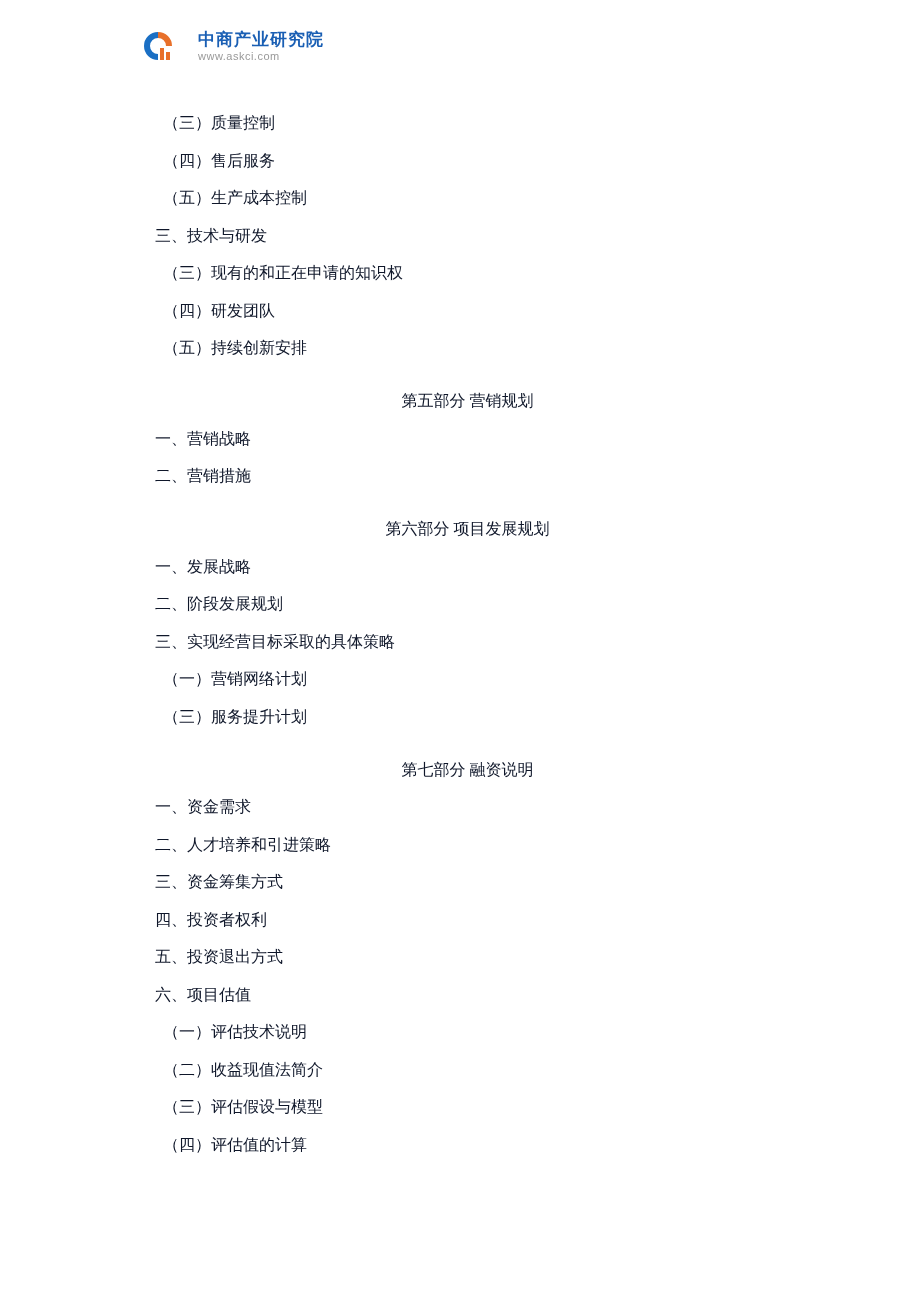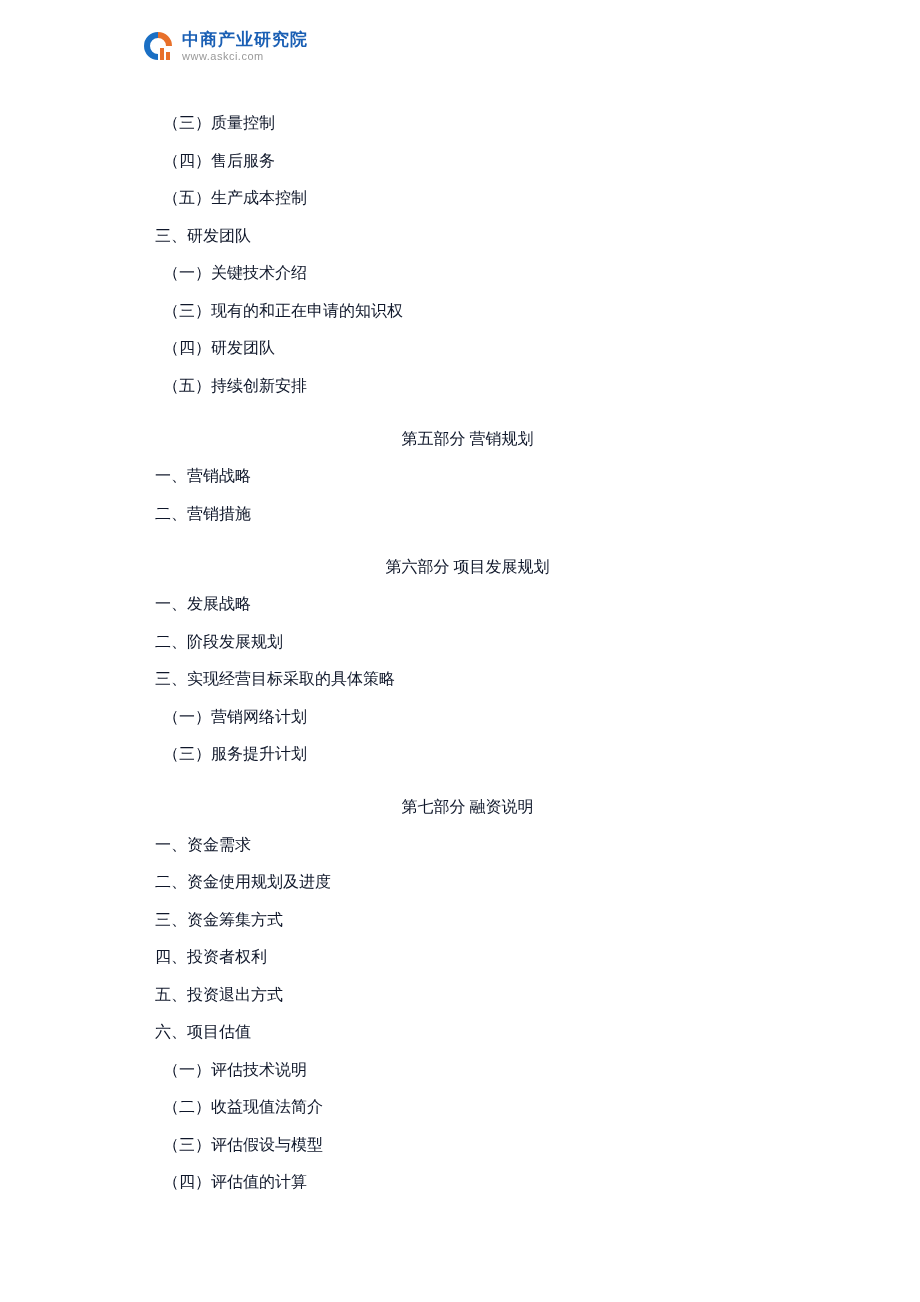--- a/index.html
+++ b/index.html
@@ -13,21 +13,21 @@
       background: #ffffff;
       font-family: "SimSun", "宋体", serif;
       position: relative;
     }
     .header-logo {
       position: absolute;
       top: 28px;
       left: 140px;
       display: flex;
       align-items: center;
-      gap: 6px;
+      gap: 22px;
     }
     .logo-icon {
       width: 36px;
       height: 36px;
       position: relative;
     }
     .logo-icon svg {
       width: 100%;
       height: 100%;
     }
@@ -92,40 +92,39 @@
   <div class="logo-text-wrap">
     <div class="logo-cn">中商产业研究院</div>
     <div class="logo-url">www.askci.com</div>
   </div>
 </div>
 
 <div class="content">
   <div class="toc-line sub-item">（三）质量控制</div>
   <div class="toc-line sub-item">（四）售后服务</div>
   <div class="toc-line sub-item">（五）生产成本控制</div>
-  <div class="toc-line level-1">三、研发团队</div>
-  <div class="toc-line sub-item">（一）关键技术介绍</div>
+  <div class="toc-line level-1">三、技术与研发</div>
   <div class="toc-line sub-item">（三）现有的和正在申请的知识权</div>
   <div class="toc-line sub-item">（四）研发团队</div>
   <div class="toc-line sub-item">（五）持续创新安排</div>
 
   <div class="toc-line level-1 section-h">第五部分  营销规划</div>
   <div class="toc-line level-1">一、营销战略</div>
   <div class="toc-line level-1">二、营销措施</div>
 
   <div class="toc-line level-1 section-h">第六部分  项目发展规划</div>
   <div class="toc-line level-1">一、发展战略</div>
   <div class="toc-line level-1">二、阶段发展规划</div>
   <div class="toc-line level-1">三、实现经营目标采取的具体策略</div>
   <div class="toc-line sub-item">（一）营销网络计划</div>
   <div class="toc-line sub-item">（三）服务提升计划</div>
 
   <div class="toc-line level-1 section-h">第七部分  融资说明</div>
   <div class="toc-line level-1">一、资金需求</div>
-  <div class="toc-line level-1">二、资金使用规划及进度</div>
+  <div class="toc-line level-1">二、人才培养和引进策略</div>
   <div class="toc-line level-1">三、资金筹集方式</div>
   <div class="toc-line level-1">四、投资者权利</div>
   <div class="toc-line level-1">五、投资退出方式</div>
   <div class="toc-line level-1">六、项目估值</div>
   <div class="toc-line sub-item">（一）评估技术说明</div>
   <div class="toc-line sub-item">（二）收益现值法简介</div>
   <div class="toc-line sub-item">（三）评估假设与模型</div>
   <div class="toc-line sub-item">（四）评估值的计算</div>
 </div>
 

